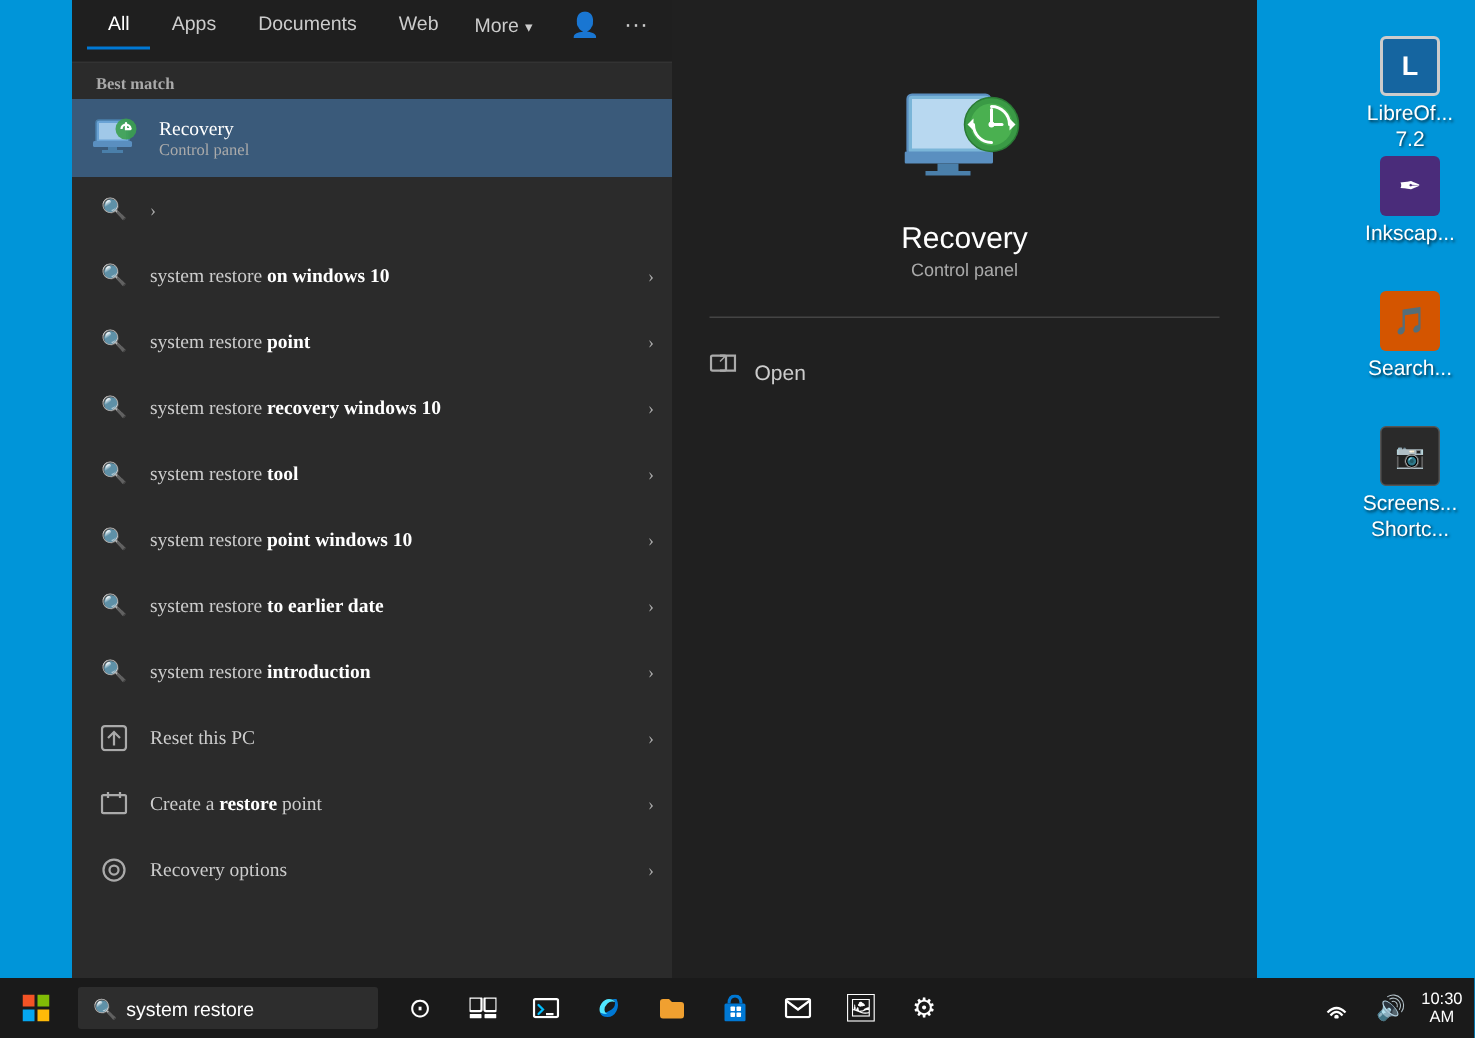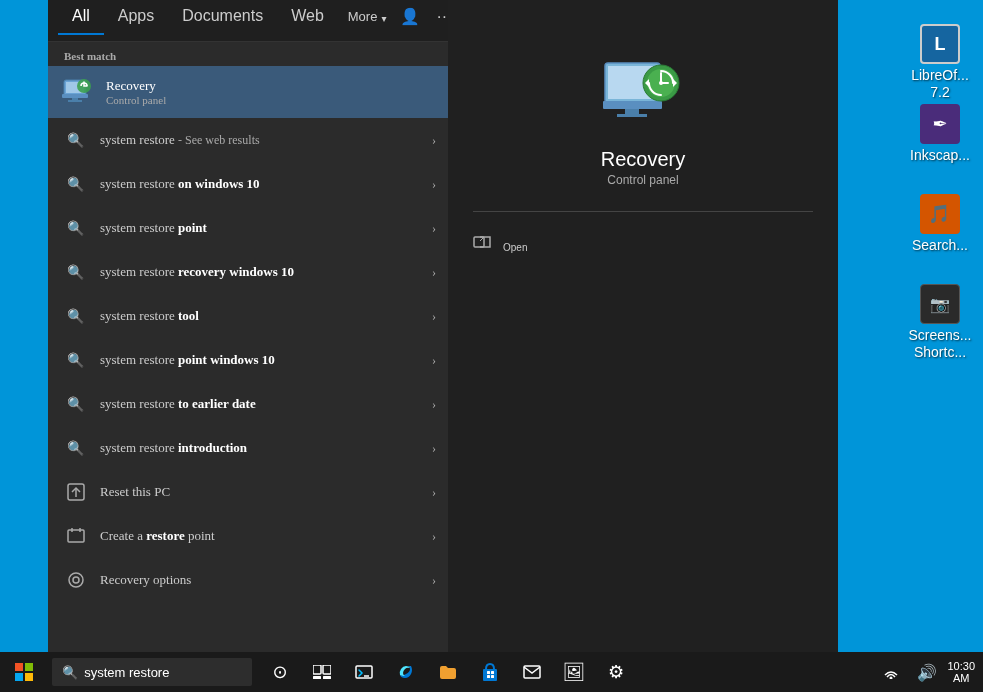--- a/index.html
+++ b/index.html
@@ -146,21 +146,21 @@
       align-items: center;
       height: 50px;
       background: #1f1f1f;
       padding: 0 10px;
       gap: 0;
       border-bottom: 1px solid #333;
     }
     .tab {
       padding: 8px 14px;
       color: #ccc;
-      font-size: 16px;
+      font-size: 13px;
       cursor: pointer;
       border-bottom: 2px solid transparent;
       white-space: nowrap;
     }
     .tab.active {
       color: white;
       border-bottom: 2px solid #0078d4;
     }
     .tab-more {
       display: flex;
@@ -306,21 +306,21 @@
       background: #444;
       margin-bottom: 16px;
     }
     .detail-action {
       display: flex;
       align-items: center;
       width: 340px;
       padding: 8px 0;
       cursor: pointer;
       color: #ccc;
-      font-size: 10px;
+      font-size: 14px;
       gap: 12px;
     }
     .detail-action .action-icon {
       font-size: 16px;
       color: #aaa;
     }
 
     
     .search-results::-webkit-scrollbar { width: 4px; }
     .search-results::-webkit-scrollbar-track { background: #2b2b2b; }
@@ -399,23 +399,20 @@
         </div>
         <div class="result-text">
           <div class="result-title">Recovery</div>
           <div class="result-subtitle">Control panel</div>
         </div>
       </div>
 
 
       <div class="web-item">
         <div class="web-icon">🔍</div>
-        <div class="web-text">
-          system restore <span class="see-results">- See web results</span>
-        </div>
         <span class="web-arrow">›</span>
       </div>
 
       <div class="web-item">
         <div class="web-icon">🔍</div>
         <div class="web-text">
           system restore <strong>on windows 10</strong>
         </div>
         <span class="web-arrow">›</span>
       </div>

